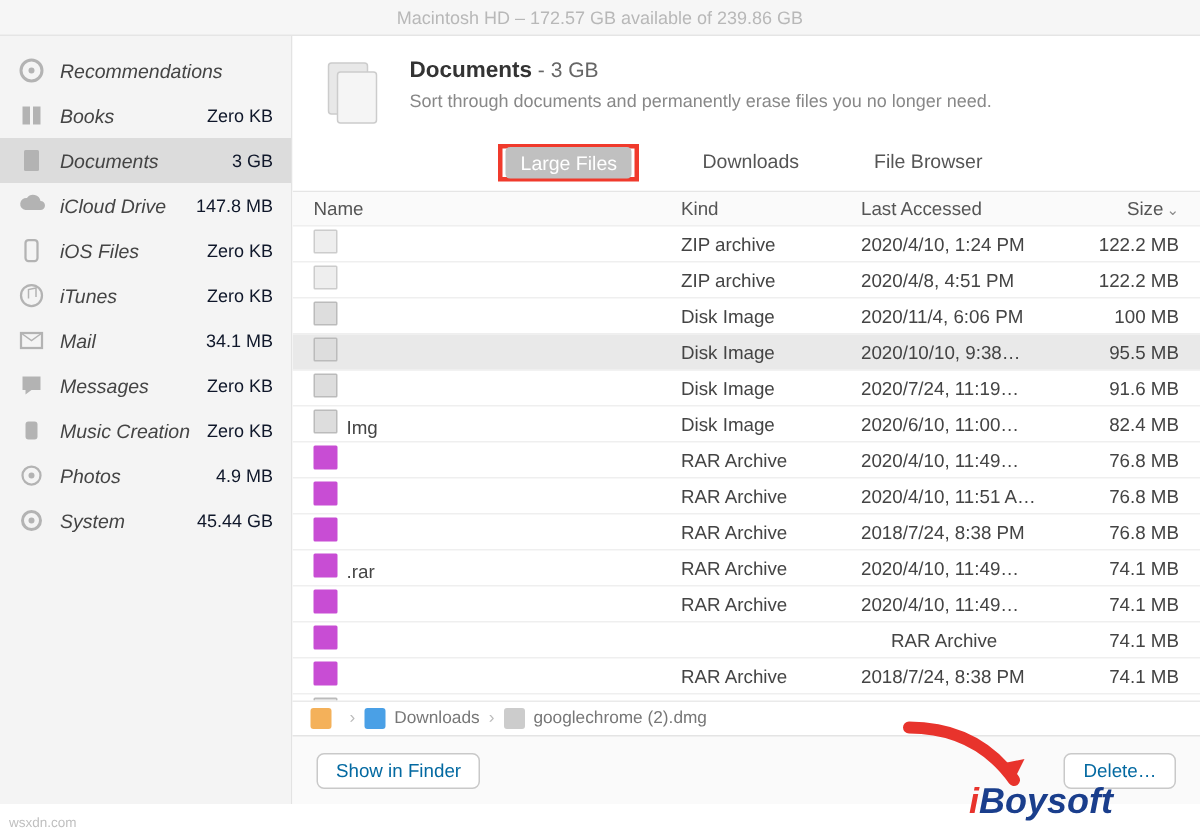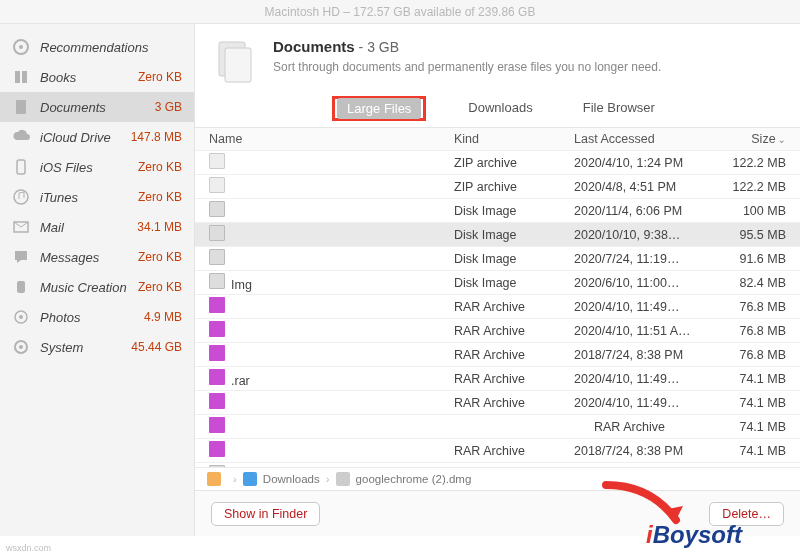--- a/index.html
+++ b/index.html
@@ -8,21 +8,21 @@
 .titlebar { height: 24px; line-height: 24px; text-align: center; font-size: 12px; color: #b8b8b8; background: #f6f6f6; border-bottom: 1px solid #e5e5e5; }
 
 .main { display: flex; height: 512px; }
 
 .sidebar { width: 195px; background: #f4f4f4; border-right: 1px solid #e3e3e3; padding-top: 8px; font-size: 13px; }
 .side-item { display: flex; align-items: center; padding: 6px 12px; color: #555; cursor: default; }
 .side-item.selected { background: #dcdcdc; }
 .side-icon { width: 18px; height: 18px; display: inline-flex; align-items: center; justify-content: center; margin-right: 10px; }
 .side-icon svg { width: 18px; height: 18px; fill: #b3b3b3; }
 .side-label { flex: 1; color: #444; font-style: italic; }
-.side-size { color: #c2410c; font-size: 12px; }
+.side-size { color: #0f172a; font-size: 12px; }
 
 .content { flex: 1; display: flex; flex-direction: column; background: #fff; }
 
 .header { display: flex; padding: 14px 18px 10px 18px; }
 .doc-icon { width: 46px; height: 46px; margin-right: 14px; }
 .header-text h2 { font-size: 15px; font-weight: 600; color: #333; display: inline; }
 .header-text .hsize { font-size: 14px; color: #666; }
 .header-text .hdesc { font-size: 12px; color: #888; margin-top: 4px; }
 
 .tabs { display: flex; justify-content: center; gap: 34px; padding: 2px 0 6px 0; font-size: 13px; }
@@ -47,21 +47,21 @@
 .trow { cursor: default; }
 
 .pathbar { height: 23px; display: flex; align-items: center; padding: 0 12px; font-size: 11.5px; color: #777; border-top: 1px solid #eaeaea; gap: 6px; }
 .pathbar .sep { color: #bbb; }
 .pb-icon { width: 14px; height: 14px; display: inline-block; }
 .pb-home { background: #f4b15a; border-radius: 2px; }
 .pb-folder { background: #4aa0e6; border-radius: 2px; }
 .pb-dmg { background: #ccc; border-radius: 2px; }
 
 .footer { height: 46px; display: flex; align-items: center; padding: 0 16px; border-top: 1px solid #e4e4e4; background: #fafafa; }
-.btn { background: #fff; border: 1px solid #c9c9c9; border-radius: 5px; padding: 4px 12px; font-size: 12.5px; color: #b91c1c; cursor: pointer; }
+.btn { background: #fff; border: 1px solid #c9c9c9; border-radius: 5px; padding: 4px 12px; font-size: 12.5px; color: #0369a1; cursor: pointer; }
 .footer-spacer { flex: 1; position: relative; }
 
 .arrow { position: absolute; right: 18px; top: -34px; }
 .arrow svg { width: 90px; height: 60px; }
 
 .iboysoft { position: absolute; right: 58px; bottom: 6px; font-size: 24px; font-weight: 700; font-style: italic; }
 .iboysoft .i { color: #e8332c; }
 .iboysoft .rest { color: #1a3e8c; }
 .watermark { position: absolute; left: 6px; bottom: 2px; font-size: 9px; color: #bfbfbf; }
 </style>

